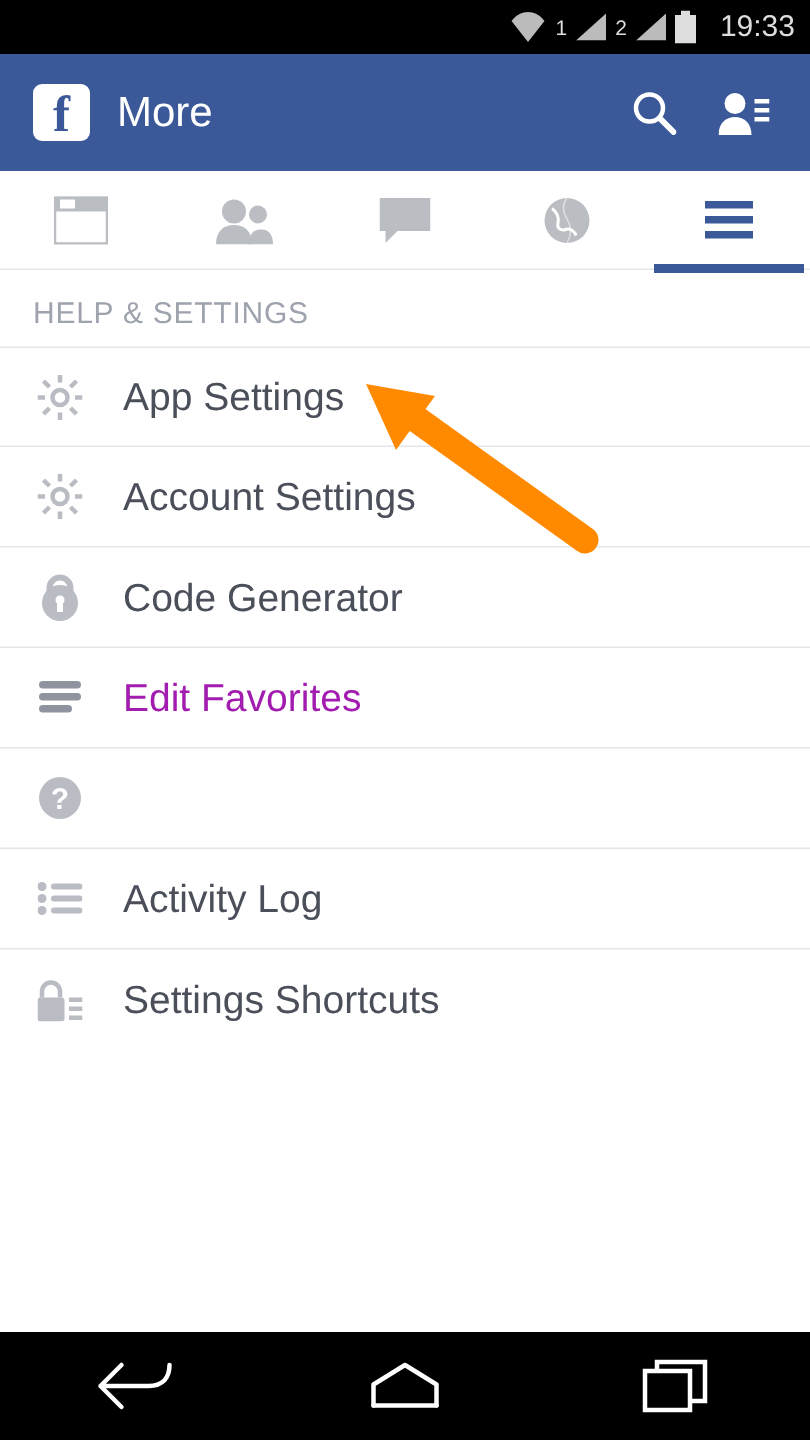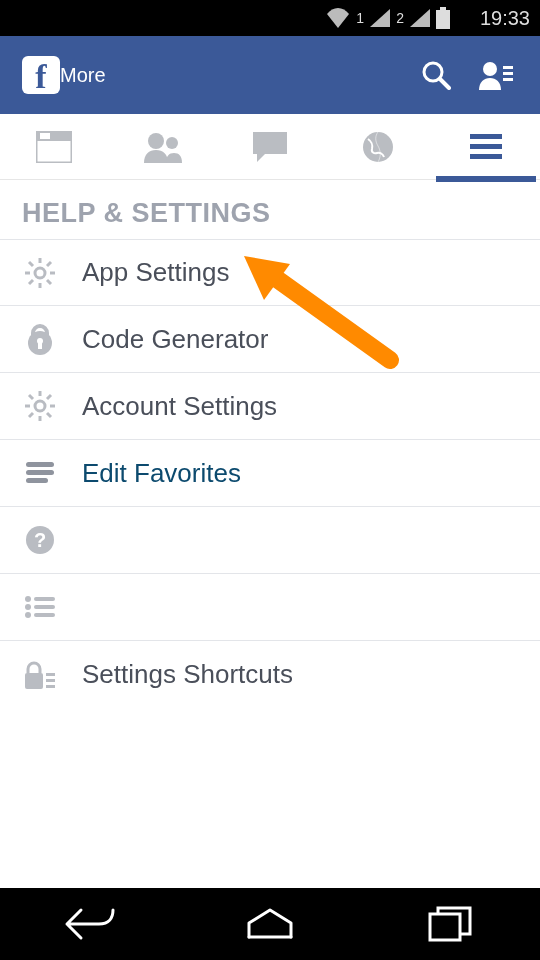--- a/index.html
+++ b/index.html
@@ -1,37 +1,37 @@
 <!DOCTYPE html>
 <html><head>
 <meta charset="utf-8">
 <style>
   * { margin: 0; padding: 0; box-sizing: border-box; }
   html, body { width: 540px; height: 960px; font-family: -apple-system, Helvetica, Arial, sans-serif; background: #fff; overflow: hidden; }
 
   
   .status-bar { height: 36px; background: #000; color: #ddd; display: flex; align-items: center; justify-content: flex-end; padding: 0 10px; font-size: 20px; gap: 6px; }
   .status-bar .sim { font-size: 14px; }
-  .status-bar .clock { margin-left: 24px; font-weight: 500; }
+  .status-bar .clock { margin-left: 10px; font-weight: 500; }
 
   
   .app-header { height: 78px; background: #3b5998; color: #fff; display: flex; align-items: center; padding: 0 22px; }
   .app-header .fb-logo { width: 38px; height: 38px; background: #fff; border-radius: 6px; display: flex; align-items: flex-end; justify-content: center; color: #3b5998; font-weight: bold; font-size: 34px; line-height: 34px; font-family: Georgia, serif; }
-  .app-header .title { font-size: 20px; font-weight: 400; flex: 1; }
+  .app-header .title { font-size: 28px; margin-left: 18px; font-weight: 400; flex: 1; }
   .app-header .icon-btn { width: 44px; height: 44px; display: flex; align-items: center; justify-content: center; margin-left: 16px; }
 
   
   .tabs { height: 66px; display: flex; border-bottom: 1px solid #e6e6e6; }
   .tabs .tab { flex: 1; display: flex; align-items: center; justify-content: center; position: relative; }
   .tabs .tab.active::after { content: ""; position: absolute; bottom: -3px; left: 4px; right: 4px; height: 6px; background: #3b5998; }
   .tabs svg { fill: #babdc2; }
   .tabs .tab.active svg { fill: #3b5998; }
 
   
-  .section-header { padding: 18px 22px 10px; color: #9ea3ae; font-size: 27px; font-weight: 700; letter-spacing: 0.5px; }
+  .section-header { padding: 18px 22px 10px; color: #9ea3ae; font-size: 20px; font-weight: 400; letter-spacing: 0.5px; }
 
   
   .list { }
   .row { display: flex; align-items: center; height: 67px; padding: 0 22px; border-bottom: 1px solid #e3e5e9; }
   .row:first-child { border-top: 1px solid #e3e5e9; }
   .row .icon-slot { width: 36px; height: 36px; display: flex; align-items: center; justify-content: center; margin-right: 24px; }
   .row .label { font-size: 26px; color: #4a4f5a; }
 
   
   .arrow-annot { position: absolute; pointer-events: none; }
@@ -145,58 +145,58 @@
               <line x1="8" y1="22" x2="4" y2="26"></line>
             </g>
           </svg>
       </div>
       <div class="label">App Settings</div>
     </div>
 
 
     <div class="row">
       <div class="icon-slot">
-        <svg width="24" height="32" viewBox="0 0 24 32">
-            <ellipse cx="12" cy="20" rx="12" ry="12" fill="#b9bcc2"></ellipse>
-            <circle cx="12" cy="18" r="3" fill="#fff"></circle>
-            <rect x="10" y="19" width="4" height="7" fill="#fff"></rect>
-            <path d="M5 14v-4a7 7 0 0 1 14 0v4" fill="none" stroke="#b9bcc2" stroke-width="4"></path>
-          </svg>
-      </div>
-      <div class="label">Code Generator</div>
-    </div>
-
-    <div class="row">
-      <div class="icon-slot">
         <svg width="30" height="30" viewBox="0 0 30 30">
             <circle cx="15" cy="15" r="5" fill="none" stroke="#b9bcc2" stroke-width="3"></circle>
             <g stroke="#b9bcc2" stroke-width="3">
               <line x1="15" y1="0" x2="15" y2="5"></line>
               <line x1="15" y1="25" x2="15" y2="30"></line>
               <line x1="0" y1="15" x2="5" y2="15"></line>
               <line x1="25" y1="15" x2="30" y2="15"></line>
               <line x1="4" y1="4" x2="8" y2="8"></line>
               <line x1="22" y1="22" x2="26" y2="26"></line>
               <line x1="26" y1="4" x2="22" y2="8"></line>
               <line x1="8" y1="22" x2="4" y2="26"></line>
             </g>
           </svg>
       </div>
       <div class="label">Account Settings</div>
     </div>
 
     <div class="row">
       <div class="icon-slot">
+        <svg width="24" height="32" viewBox="0 0 24 32">
+            <ellipse cx="12" cy="20" rx="12" ry="12" fill="#b9bcc2"></ellipse>
+            <circle cx="12" cy="18" r="3" fill="#fff"></circle>
+            <rect x="10" y="19" width="4" height="7" fill="#fff"></rect>
+            <path d="M5 14v-4a7 7 0 0 1 14 0v4" fill="none" stroke="#b9bcc2" stroke-width="4"></path>
+          </svg>
+      </div>
+      <div class="label">Code Generator</div>
+    </div>
+
+    <div class="row">
+      <div class="icon-slot">
         <svg width="28" height="22" viewBox="0 0 28 22">
             <rect x="0" y="0" width="28" height="5" rx="2.5" fill="#8f949e"></rect>
             <rect x="0" y="8" width="28" height="5" rx="2.5" fill="#8f949e"></rect>
             <rect x="0" y="16" width="22" height="5" rx="2.5" fill="#8f949e"></rect>
           </svg>
       </div>
-      <div class="label" style="color:#0c4a6e">Edit Favorites</div>
+      <div class="label" style="color:#a21caf">Edit Favorites</div>
     </div>
 
     <div class="row">
       <div class="icon-slot">
         <svg width="28" height="28" viewBox="0 0 28 28">
             <circle cx="14" cy="14" r="14" fill="#b9bcc2"></circle>
             <text x="14" y="21" text-anchor="middle" font-size="20" font-weight="bold" fill="#fff" font-family="Arial">?</text>
           </svg>
       </div>
     </div>
@@ -205,20 +205,21 @@
       <div class="icon-slot">
         <svg width="30" height="22" viewBox="0 0 30 22">
             <circle cx="3" cy="3" r="3" fill="#b9bcc2"></circle>
             <rect x="9" y="1" width="21" height="4" rx="2" fill="#b9bcc2"></rect>
             <circle cx="3" cy="11" r="3" fill="#b9bcc2"></circle>
             <rect x="9" y="9" width="21" height="4" rx="2" fill="#b9bcc2"></rect>
             <circle cx="3" cy="19" r="3" fill="#b9bcc2"></circle>
             <rect x="9" y="17" width="21" height="4" rx="2" fill="#b9bcc2"></rect>
           </svg>
       </div>
+      <div class="label">Activity Log</div>
     </div>
 
     <div class="row" style="border-bottom:none">
       <div class="icon-slot">
         <svg width="30" height="28" viewBox="0 0 30 28">
             <rect x="0" y="12" width="18" height="16" rx="2" fill="#b9bcc2"></rect>
             <path d="M3 12v-4a6 6 0 0 1 12 0v4" fill="none" stroke="#b9bcc2" stroke-width="3"></path>
             <rect x="21" y="12" width="9" height="3" fill="#b9bcc2"></rect>
             <rect x="21" y="18" width="9" height="3" fill="#b9bcc2"></rect>
             <rect x="21" y="24" width="9" height="3" fill="#b9bcc2"></rect>

